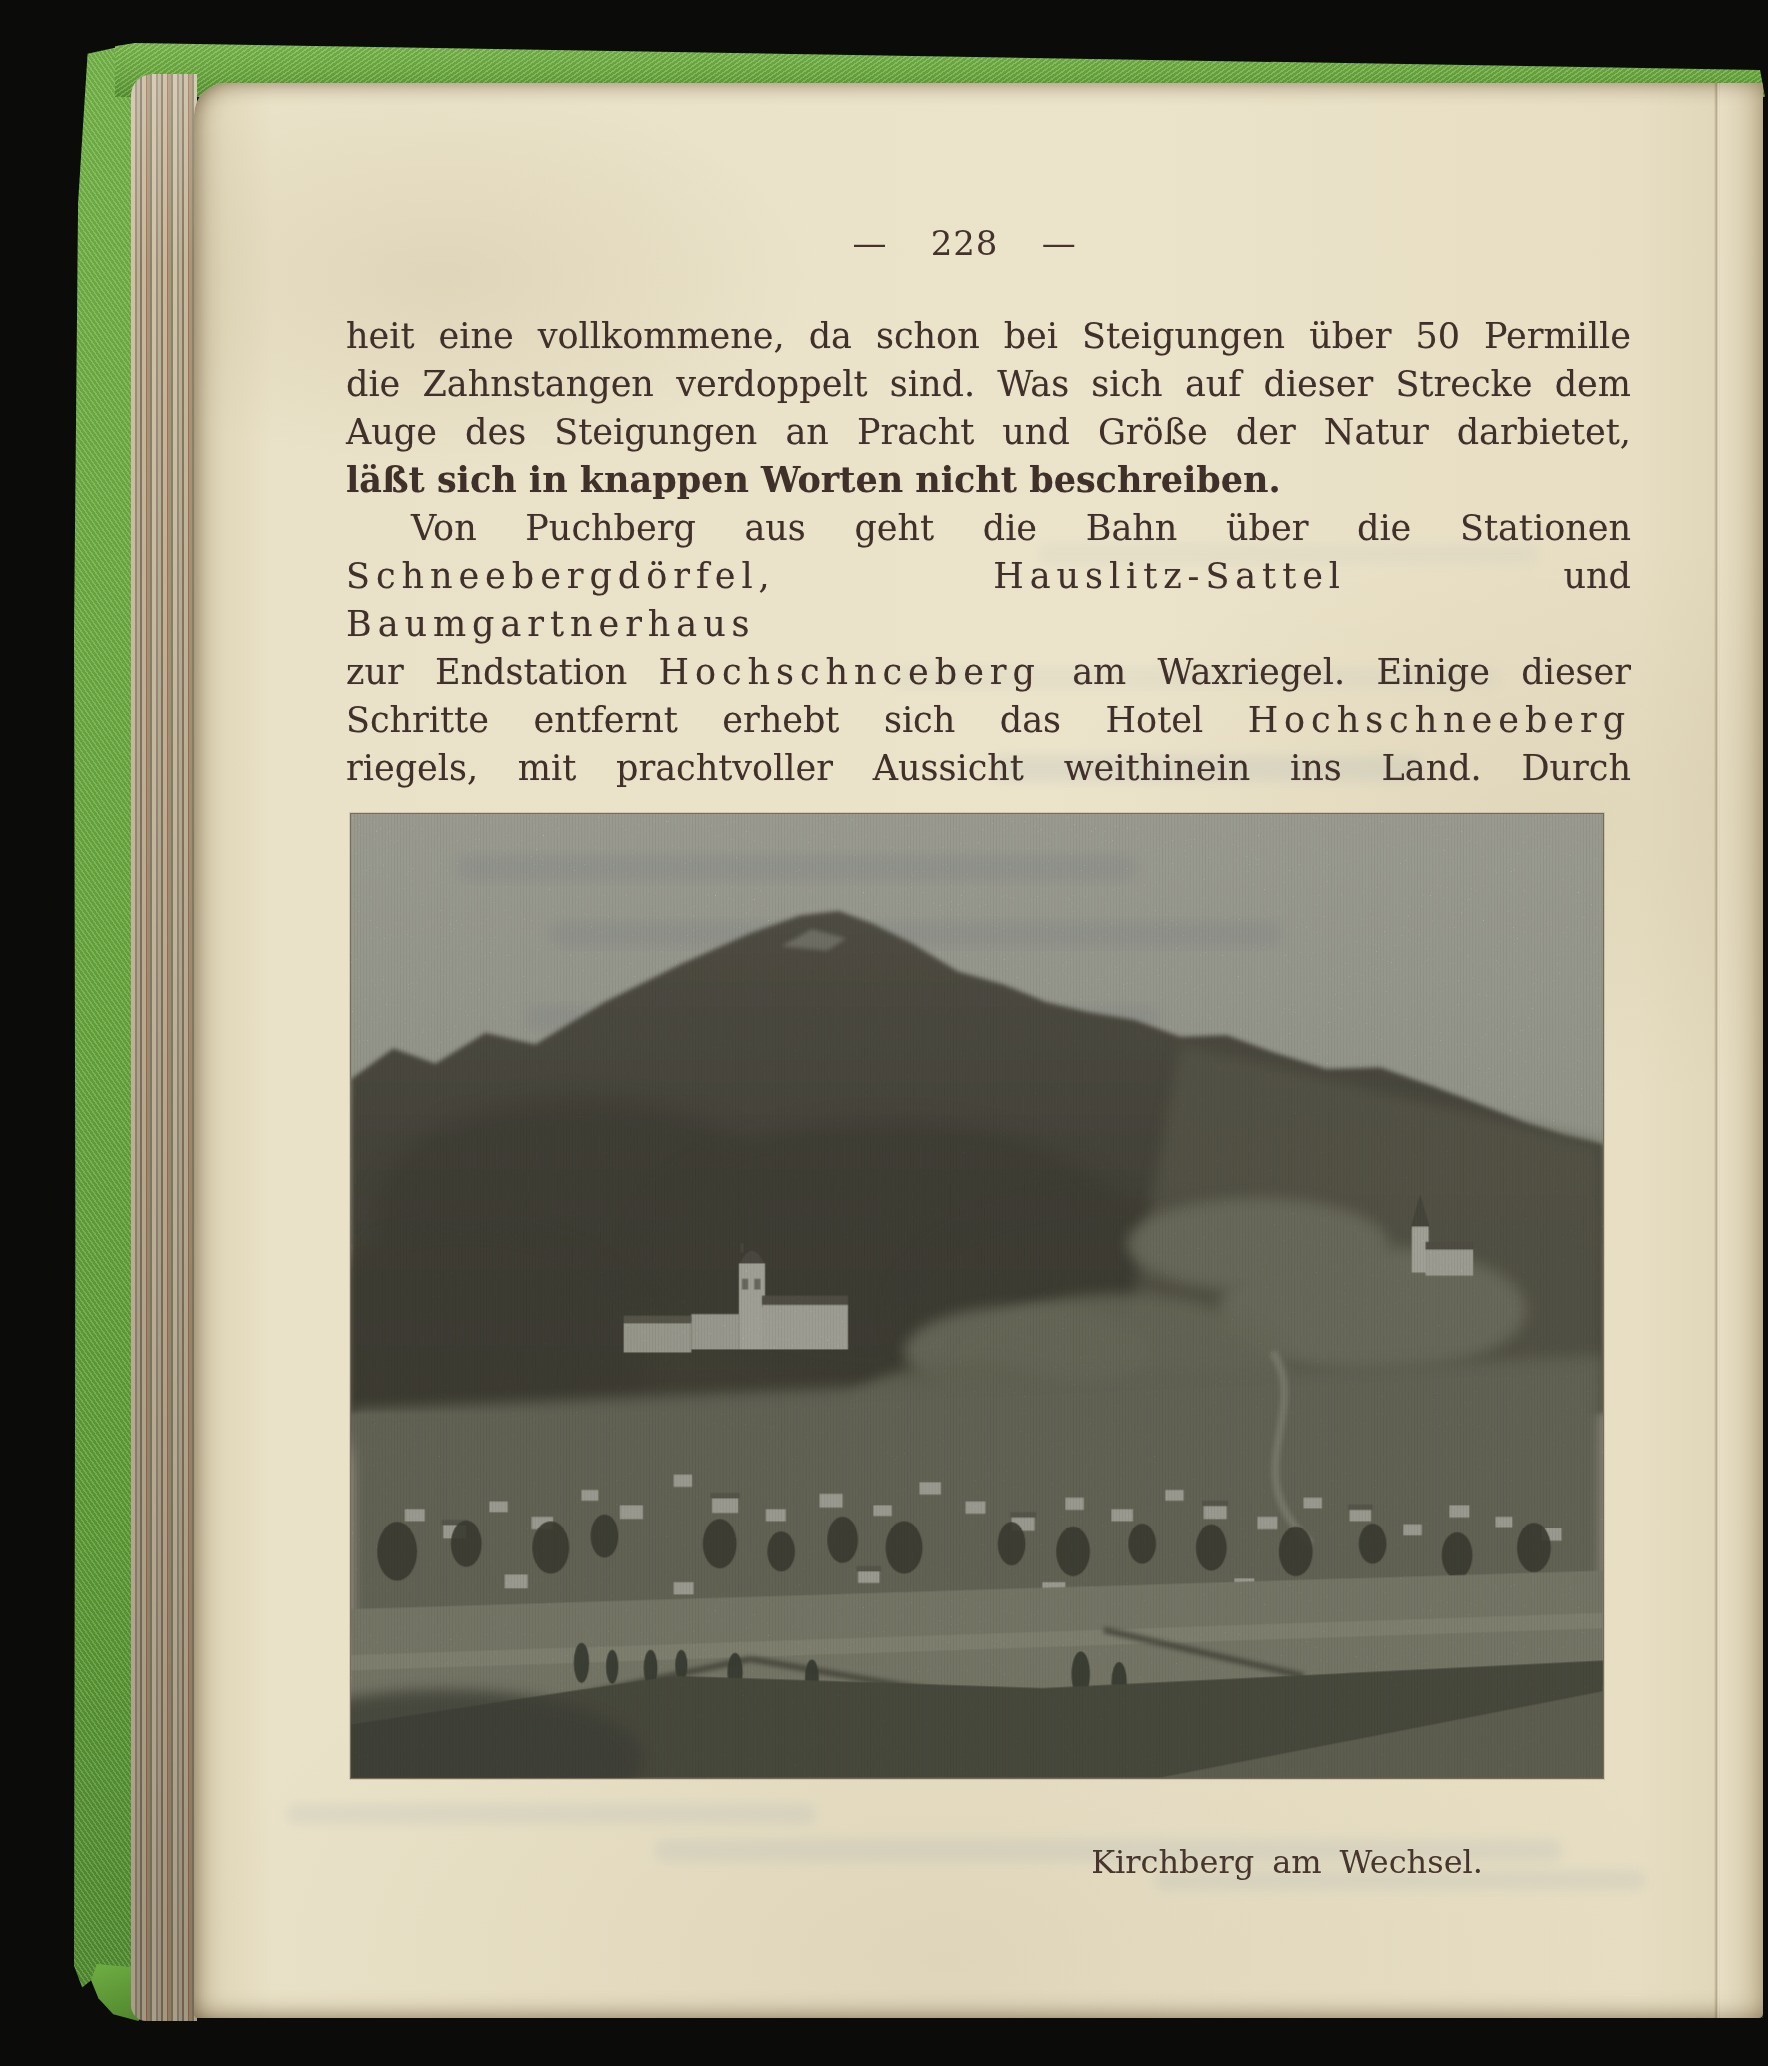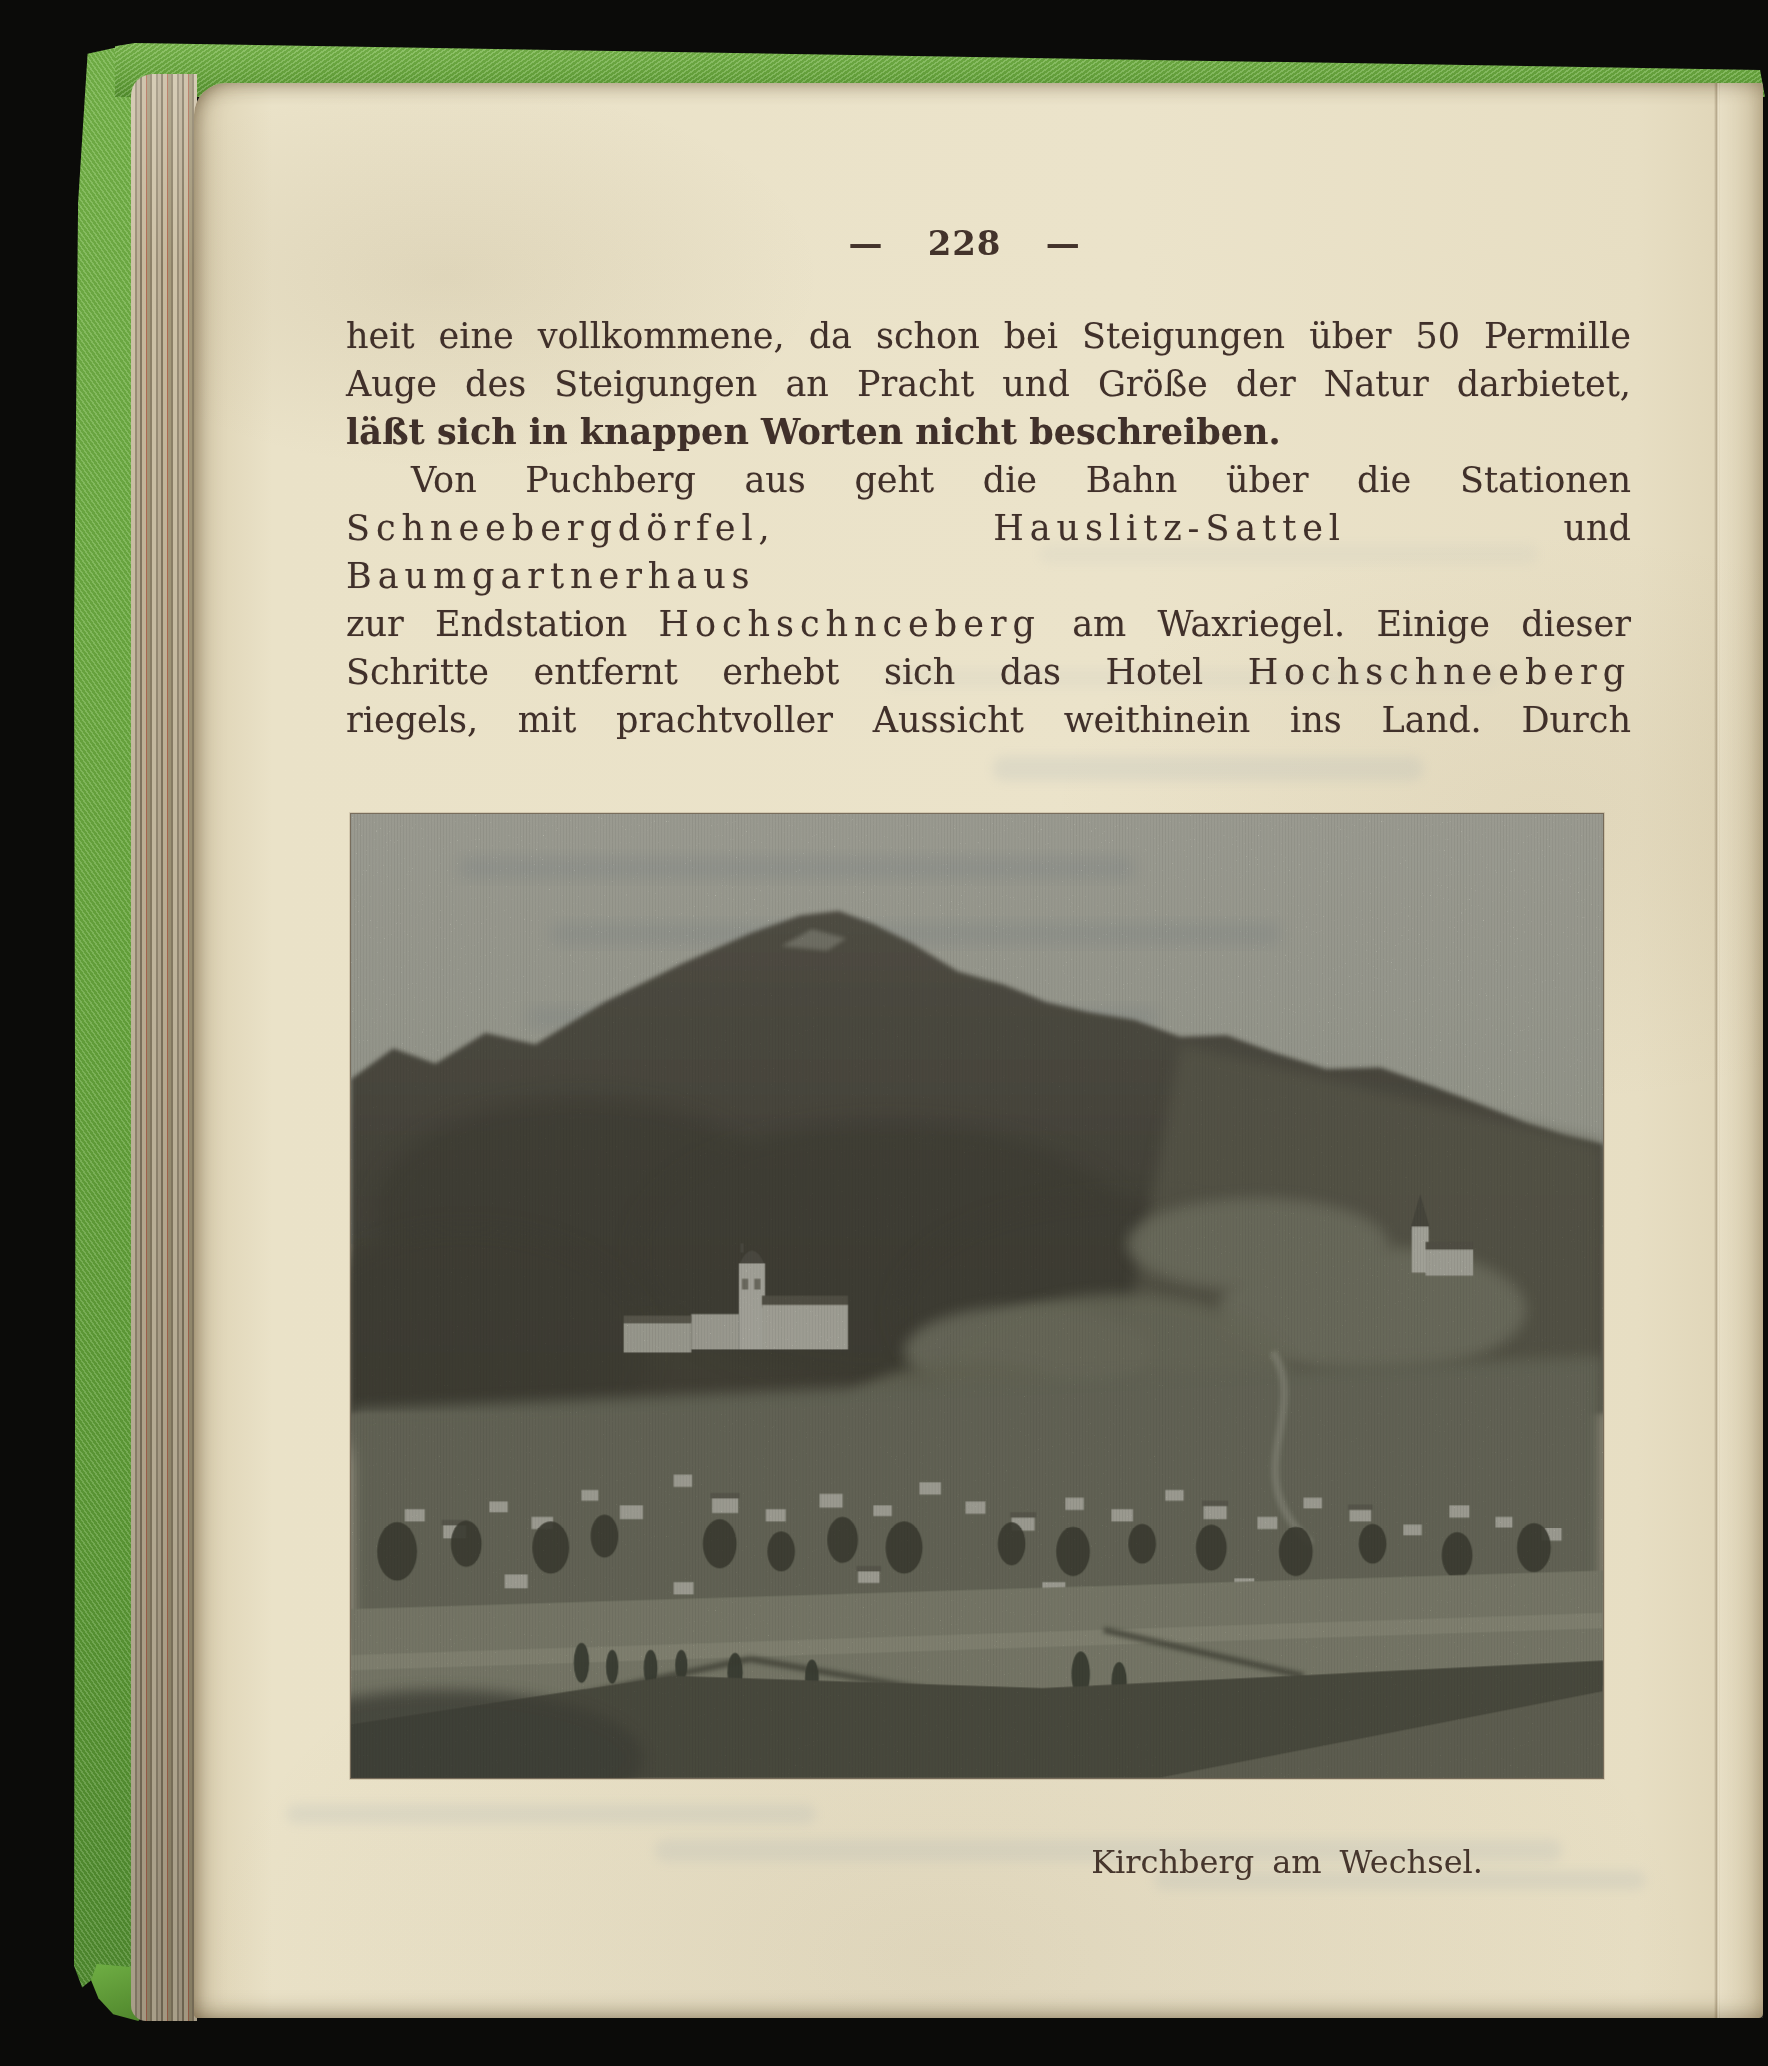--- a/index.html
+++ b/index.html
@@ -48,21 +48,21 @@
                 inset 0 12.3px 20px -12.3px rgba(90,70,40,.45),
                 inset 0 -14px 23px -14px rgba(80,60,32,.5);}
 
   .crease{position:absolute;left:1520px;top:0;width:6.1px;height:100%;
     background:linear-gradient(90deg,transparent,rgba(90,68,38,.32) 40%,rgba(255,252,240,.30) 70%,transparent);}
   .crease-col{position:absolute;left:1526px;top:0;width:43px;height:100%;
     background:linear-gradient(90deg,rgba(255,252,238,.22),rgba(210,196,160,.18));}
 
   
   .page-number{position:absolute;left:152px;top:140px;width:1237px;
-    text-align:center;font-size:34px;color:#43332b;word-spacing:32px;letter-spacing:0.8px;font-weight:bold;}
+    text-align:center;font-size:34px;color:#43332b;word-spacing:32px;letter-spacing:0.8px;}
 
   .body-text{position:absolute;left:152px;top:229px;width:1285px;
     font-size:35px;line-height:48px;color:#40302a;
     text-shadow:0 0 0.8px rgba(70,48,36,.28);}
   .bline{text-align:justify;text-align-last:justify;white-space:normal;}
   .bline.flush{text-align-last:left;font-weight:bold;}
   .bline.indent{text-indent:65px;}
   .sperr{letter-spacing:.17em;}
 
   
@@ -98,20 +98,21 @@
   <div class="smudge light" style="left:692px;top:585px;width:615px;height:20px;"></div>
   <div class="smudge" style="left:799px;top:673px;width:430px;height:24.6px;"></div>
   <div class="smudge" style="left:92px;top:1721px;width:530px;height:20px;"></div>
   <div class="smudge" style="left:461px;top:1756px;width:907px;height:23px;"></div>
   <div class="smudge" style="left:960px;top:1787px;width:492px;height:20px;"></div>
 
   <div class="page-number">— 228 —</div>
 
   <div class="body-text">
       <div class="bline"><span>heit eine vollkommene, da schon bei Steigungen über 50 Permille</span></div>
+      <div class="bline"><span>die Zahnstangen verdoppelt sind. Was sich auf dieser Strecke dem</span></div>
       <div class="bline"><span>Auge des Steigungen an Pracht und Größe der Natur darbietet,</span></div>
       <div class="bline flush"><span>läßt sich in knappen Worten nicht beschreiben.</span></div>
       <div class="bline indent"><span>Von Puchberg aus geht die Bahn über die Stationen</span></div>
       <div class="bline"><span class="sperr">Schneebergdörfel,</span><span> </span><span class="sperr">Hauslitz-Sattel</span><span> und </span><span class="sperr">Baumgartnerhaus</span></div>
       <div class="bline"><span>zur Endstation </span><span class="sperr">Hochschnceberg</span><span> am Waxriegel. Einige dieser</span></div>
       <div class="bline"><span>Schritte entfernt erhebt sich das Hotel </span><span class="sperr">Hochschneeberg</span></div>
       <div class="bline"><span>riegels, mit prachtvoller Aussicht weithinein ins Land. Durch</span></div>
     </div>
 
   <div class="figure">

